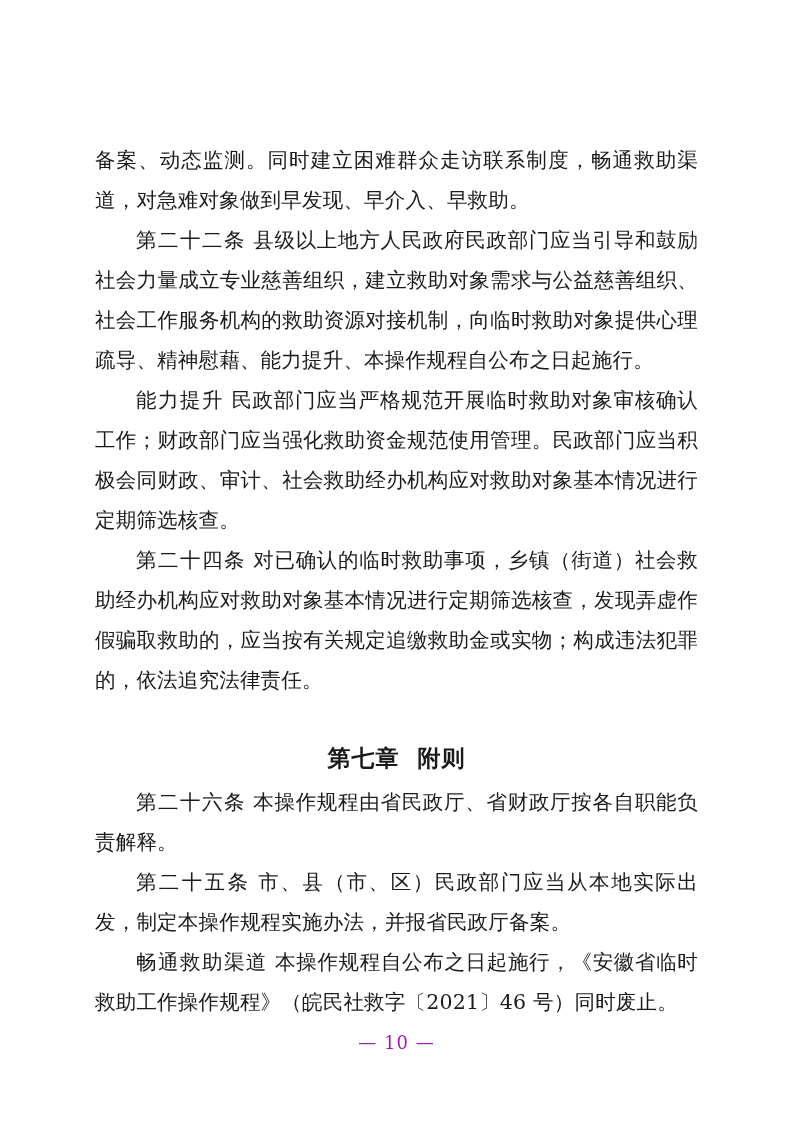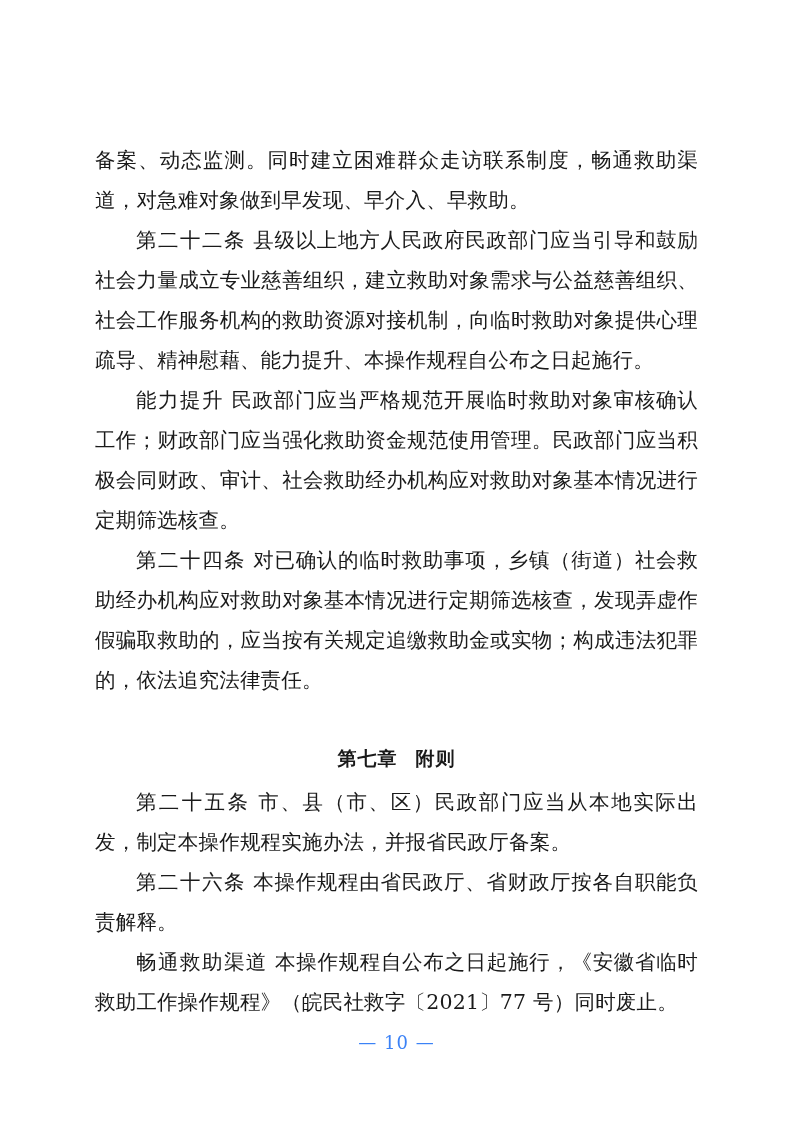--- a/index.html
+++ b/index.html
@@ -36,39 +36,39 @@
   }
   p.indent {
     text-indent: 41px;
   }
   .art-label {
     font-weight: normal;
     letter-spacing: 1px;
   }
   .chapter-heading {
     text-align: center;
-    font-size: 19px;
+    font-size: 23px;
     font-weight: bold;
     line-height: 40px;
     margin: 38px 0 4px 0;
     letter-spacing: 1px;
   }
   .chapter-heading .gap {
     display: inline-block;
     width: 18px;
   }
   .page-number {
     position: absolute;
     left: 0;
     right: 0;
     bottom: 68px;
     text-align: center;
     font-size: 18px;
     letter-spacing: 1px;
-    color: #3b82f6;
+    color: #a21caf;
   }
 </style>
 </head>
 <body>
 
 <div class="page">
 
   <div class="body-text">
 
     <p class="para">
@@ -85,28 +85,28 @@
 
     <p class="para indent">
       <span class="art-label">第二十四条</span><span>&nbsp;</span><span>对已确认的临时救助事项，乡镇（街道）社会救助经办机构应对救助对象基本情况进行定期筛选核查，发现弄虚作假骗取救助的，应当按有关规定追缴救助金或实物；构成违法犯罪的，依法追究法律责任。</span>
     </p>
 
     <div class="chapter-heading">
       <span>第七章</span><span class="gap"></span><span>附则</span>
     </div>
 
     <p class="para indent">
+      <span class="art-label">第二十六条</span><span>&nbsp;</span><span>本操作规程由省民政厅、省财政厅按各自职能负责解释。</span>
+    </p>
+
+    <p class="para indent">
       <span class="art-label">第二十五条</span><span>&nbsp;</span><span>市、县（市、区）民政部门应当从本地实际出发，制定本操作规程实施办法，并报省民政厅备案。</span>
     </p>
 
     <p class="para indent">
-      <span class="art-label">第二十六条</span><span>&nbsp;</span><span>本操作规程由省民政厅、省财政厅按各自职能负责解释。</span>
-    </p>
-
-    <p class="para indent">
-      <span class="art-label">畅通救助渠道</span><span>&nbsp;</span><span>本操作规程自公布之日起施行，《安徽省临时救助工作操作规程》（皖民社救字〔2021〕77 号）同时废止。</span>
+      <span class="art-label">畅通救助渠道</span><span>&nbsp;</span><span>本操作规程自公布之日起施行，《安徽省临时救助工作操作规程》（皖民社救字〔2021〕46 号）同时废止。</span>
     </p>
 
   </div>
 
   <div class="page-number">— 10 —</div>
 
 </div>
 
 </body></html>

